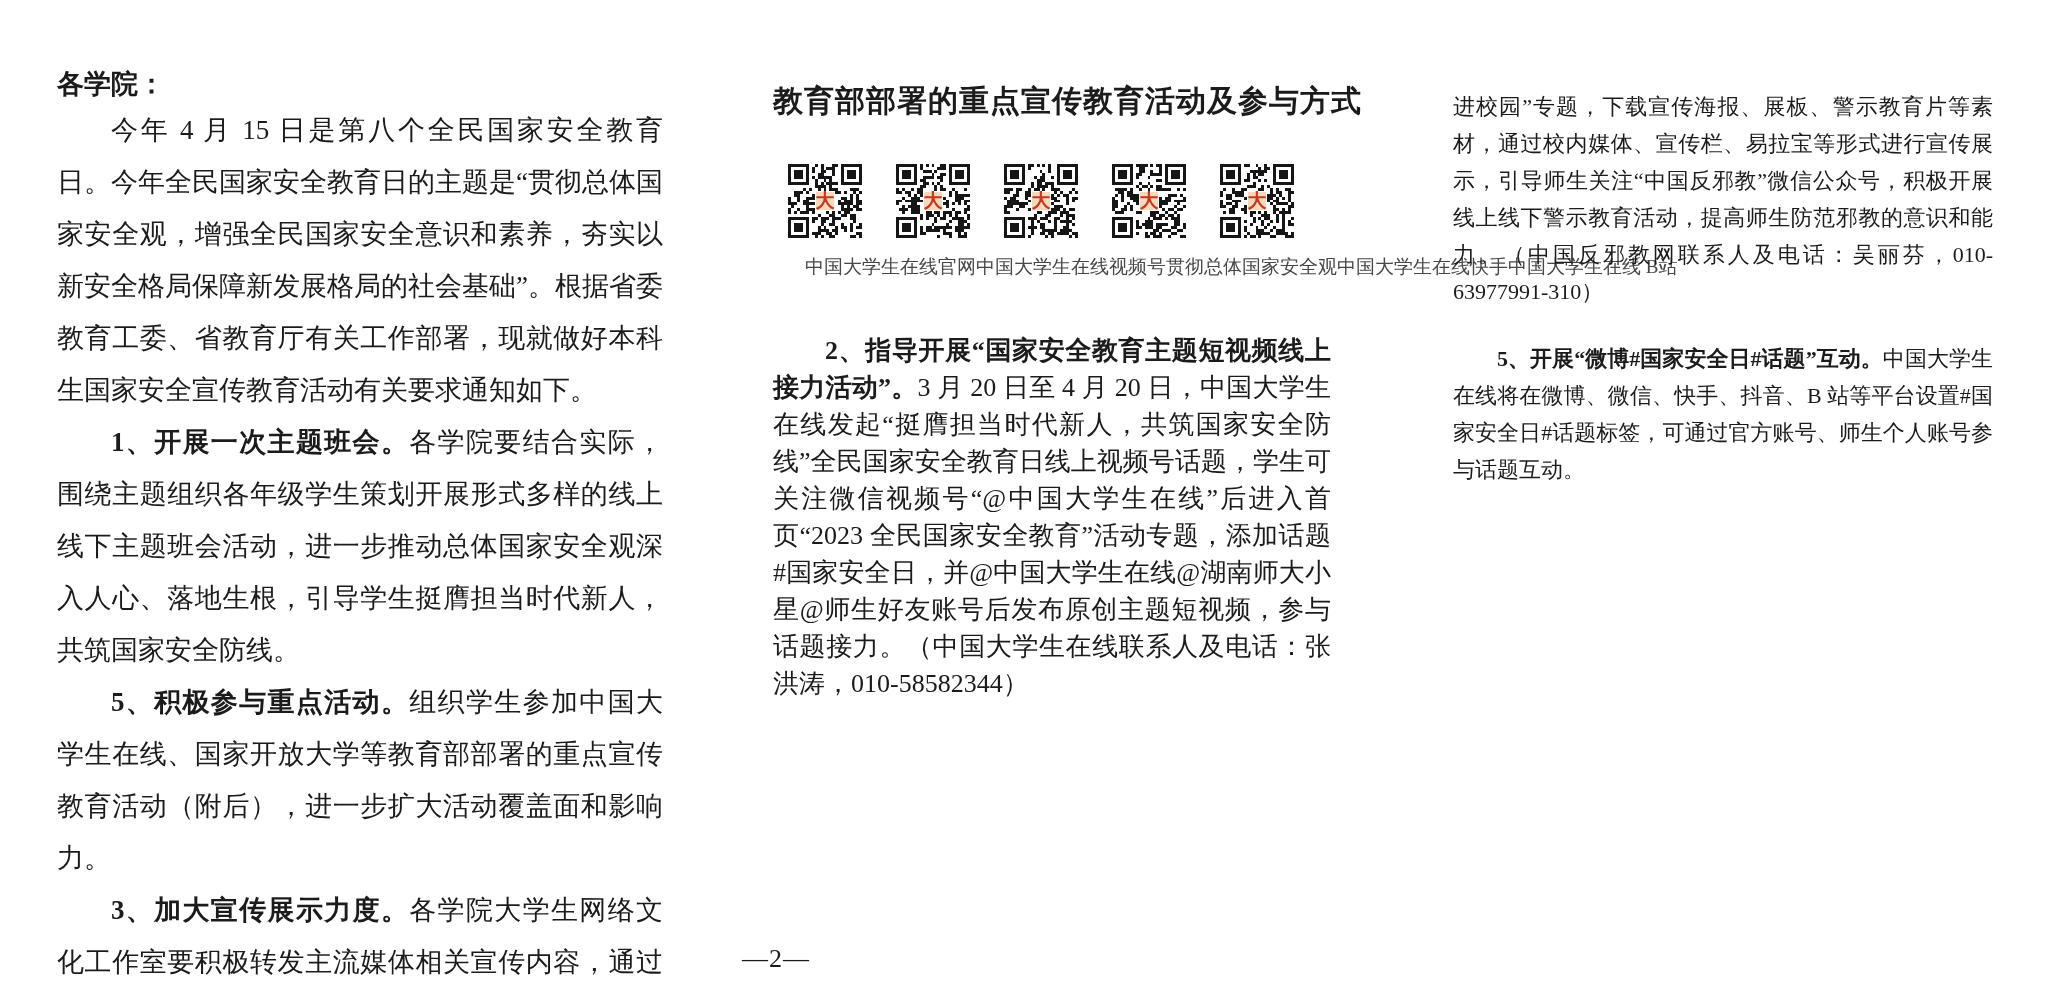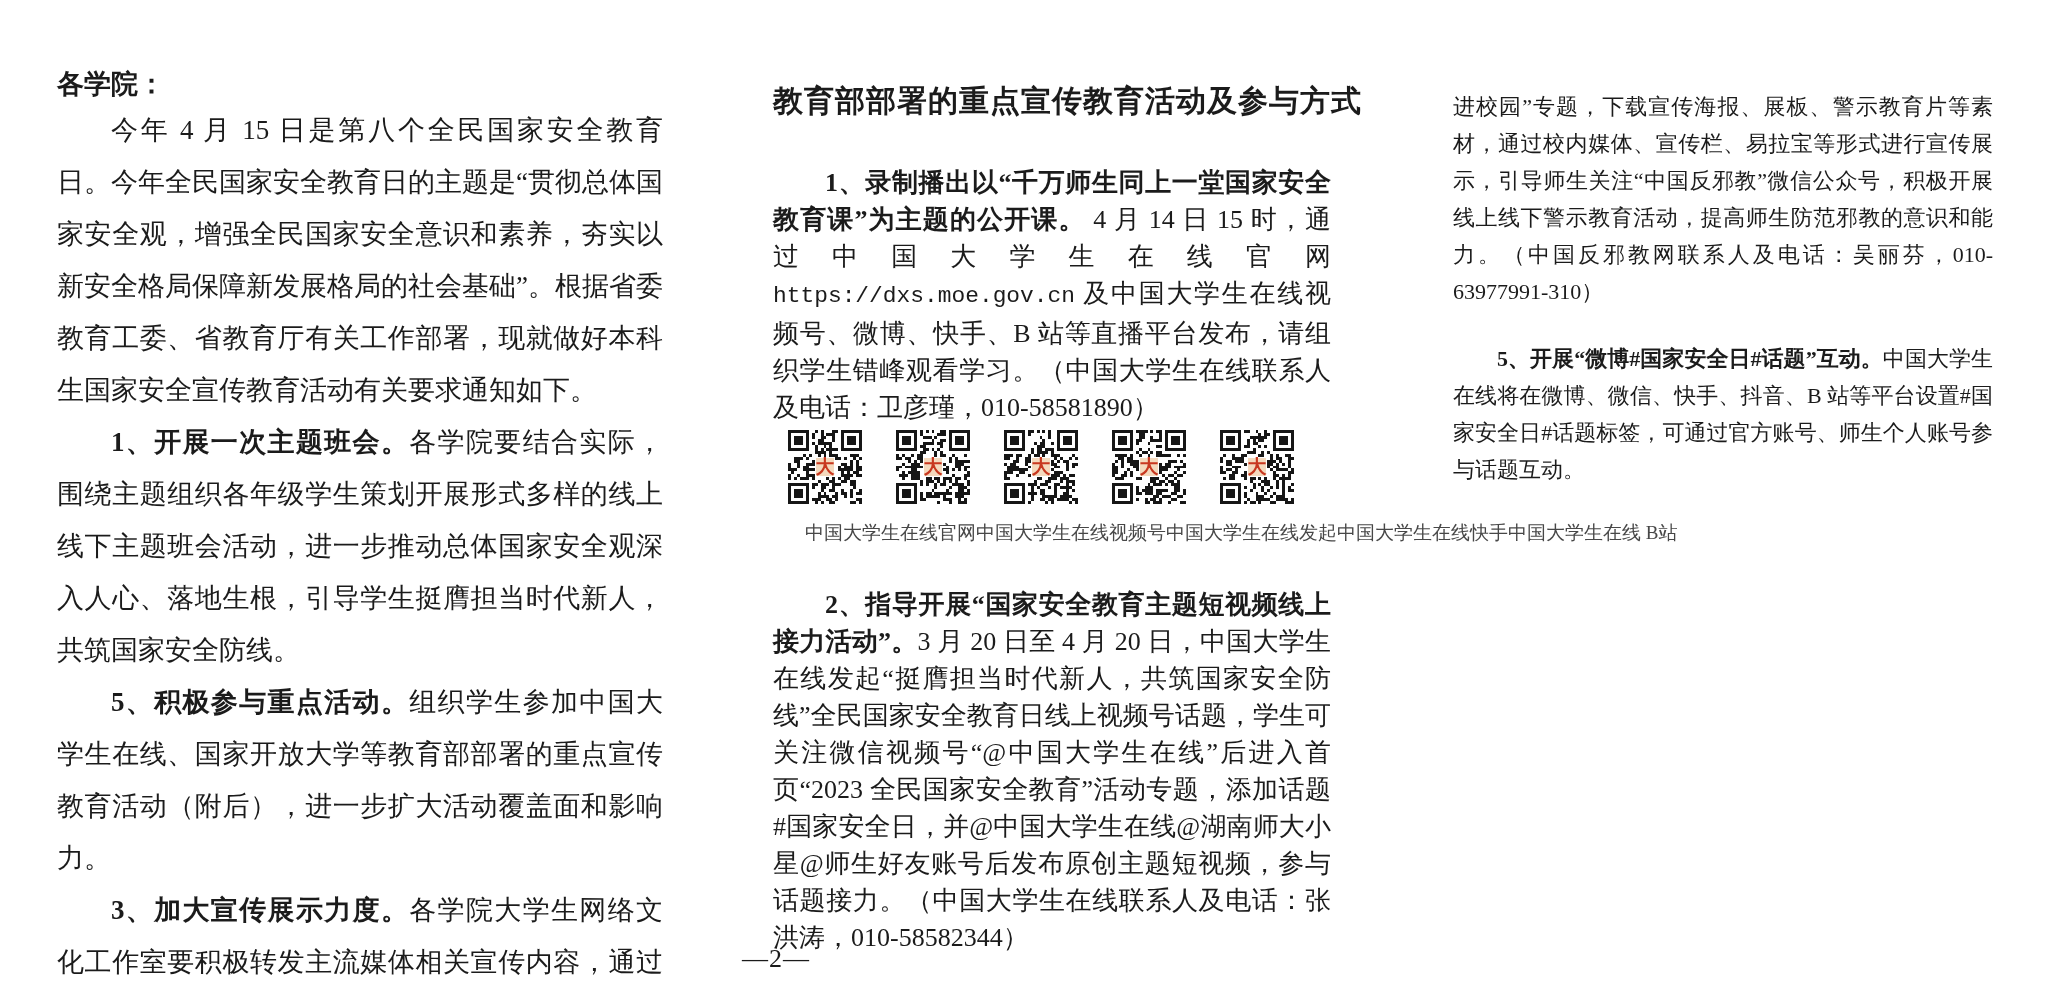--- a/index.html
+++ b/index.html
@@ -37,21 +37,20 @@
       <div class="salutation">各学院：</div>
       <p class="para indent"><span>今年 4 月 15 日是第八个全民国家安全教育日。今年全民国家安全教育日的主题是“贯彻总体国家安全观，增强全民国家安全意识和素养，夯实以新安全格局保障新发展格局的社会基础”。根据省委教育工委、省教育厅有关工作部署，现就做好本科生国家安全宣传教育活动有关要求通知如下。</span></p>
       <p class="para indent"><span class="lead">1、开展一次主题班会。</span><span>各学院要结合实际，围绕主题组织各年级学生策划开展形式多样的线上线下主题班会活动，进一步推动总体国家安全观深入人心、落地生根，引导学生挺膺担当时代新人，共筑国家安全防线。</span></p>
       <p class="para indent"><span class="lead">5、积极参与重点活动。</span><span>组织学生参加中国大学生在线、国家开放大学等教育部部署的重点宣传教育活动（附后），进一步扩大活动覆盖面和影响力。</span></p>
       <p class="para indent"><span class="lead">3、加大宣传展示力度。</span><span>各学院大学生网络文化工作室要积极转发主流媒体相关宣传内容，通过制作国家安全教育专题推送、在学院电子屏播放国家安全主题教育内容等方式加大宣传力度，与保卫处、学生工作部（处）等相关部门联动开展宪法国家安全法律法规的宣传教育，引导师生进一步增强安全意识和法治观念，自觉守法护法。</span></p>
     </div>
     <div class="page-col col2">
       <div class="title">
         <div class="t-line">教育部部署的重点宣传教育活动及参与方式</div>
       </div>
-      <p class="para indent"><span class="lead">1、录制播出以“千万师生同上一堂国家安全教育课”为主题的公开课。</span><span> 4 月 14 日 15 时，通过中国大学生在线官网 </span><span class="ascii">https://dxs.moe.gov.cn</span><span> 及中国大学生在线视频号、微博、快手、B 站等直播平台发布，请组织学生错峰观看学习。（中国大学生在线联系人及电话：卫彦瑾，010-58581890）</span></p>
       <div class="qr-row">
         <div class="qr">
           <svg viewBox="0 0 25 25" shape-rendering="crispEdges" xmlns="http://www.w3.org/2000/svg">
             <rect x="9" y="0" width="1" height="1" fill="#161616"></rect>
             <rect x="11" y="0" width="1" height="1" fill="#161616"></rect>
             <rect x="15" y="0" width="1" height="1" fill="#161616"></rect>
             <rect x="16" y="0" width="1" height="1" fill="#161616"></rect>
             <rect x="8" y="1" width="1" height="1" fill="#161616"></rect>
             <rect x="11" y="1" width="1" height="1" fill="#161616"></rect>
             <rect x="13" y="1" width="1" height="1" fill="#161616"></rect>
@@ -1016,24 +1015,24 @@
             <rect x="1" y="19" width="5" height="5" fill="#fff"></rect>
             <rect x="2" y="20" width="3" height="3" fill="#161616"></rect>
             <rect x="9.4" y="9.4" width="6.2" height="6.2" fill="#f4d9bd"></rect>
             <text x="12.5" y="14.6" font-size="6.4" font-weight="bold" fill="#c8371f" text-anchor="middle" font-family="serif">大</text>
           </svg>
         </div>
       </div>
       <div class="qr-caption">
         <span>中国大学生在线官网</span>
         <span>中国大学生在线视频号</span>
-        <span>中国大学生在线发起</span>
+        <span>贯彻总体国家安全观</span>
         <span>中国大学生在线快手</span>
         <span>中国大学生在线 B站</span>
       </div>
-      <p class="para indent" style="margin-top: 40px;"><span class="lead">2、指导开展“国家安全教育主题短视频线上接力活动”。</span><span>3 月 20 日至 4 月 20 日，中国大学生在线发起“挺膺担当时代新人，共筑国家安全防线”全民国家安全教育日线上视频号话题，学生可关注微信视频号“@中国大学生在线”后进入首页“2023 全民国家安全教育”活动专题，添加话题 #国家安全日，并@中国大学生在线@湖南师大小星@师生好友账号后发布原创主题短视频，参与话题接力。（中国大学生在线联系人及电话：张洪涛，010-58582344）</span></p>
+      <p class="para indent" style="margin-top: 52px;"><span class="lead">2、指导开展“国家安全教育主题短视频线上接力活动”。</span><span>3 月 20 日至 4 月 20 日，中国大学生在线发起“挺膺担当时代新人，共筑国家安全防线”全民国家安全教育日线上视频号话题，学生可关注微信视频号“@中国大学生在线”后进入首页“2023 全民国家安全教育”活动专题，添加话题 #国家安全日，并@中国大学生在线@湖南师大小星@师生好友账号后发布原创主题短视频，参与话题接力。（中国大学生在线联系人及电话：张洪涛，010-58582344）</span></p>
     </div>
     <div class="page-col col3">
       <p class="para"><span>进校园”专题，下载宣传海报、展板、警示教育片等素材，通过校内媒体、宣传栏、易拉宝等形式进行宣传展示，引导师生关注“中国反邪教”微信公众号，积极开展线上线下警示教育活动，提高师生防范邪教的意识和能力。（中国反邪教网联系人及电话：吴丽芬，010-63977991-310）</span></p>
       <p class="para indent" style="margin-top: 30px;"><span class="lead">5、开展“微博#国家安全日#话题”互动。</span><span>中国大学生在线将在微博、微信、快手、抖音、B 站等平台设置#国家安全日#话题标签，可通过官方账号、师生个人账号参与话题互动。</span></p>
     </div>
   </div>
 <div class="page-number">—2—</div>
 
 </body></html>

